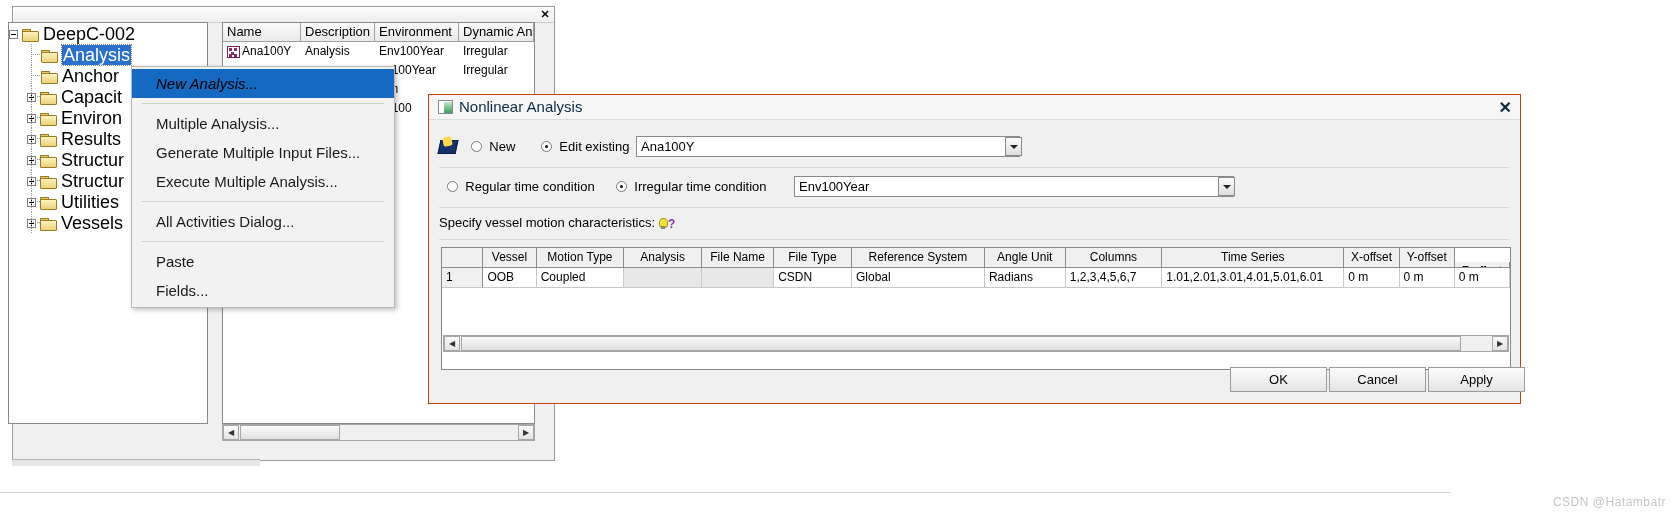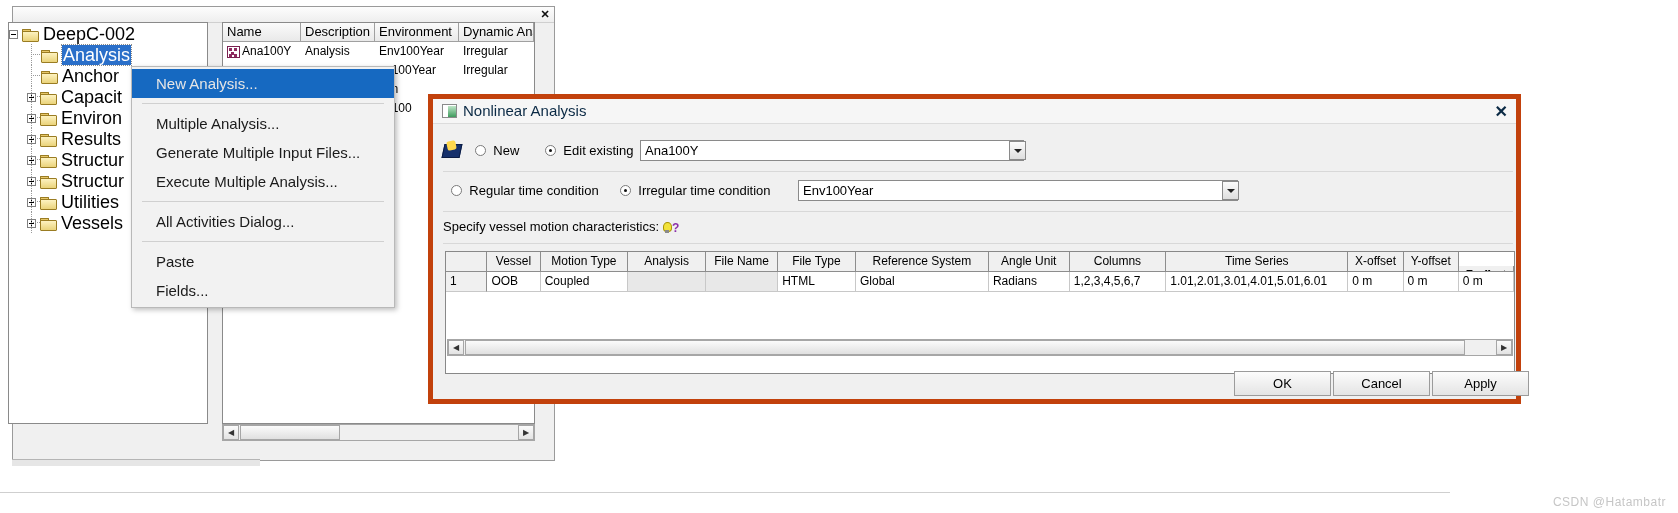--- a/index.html
+++ b/index.html
@@ -174,30 +174,30 @@
   }
   .cm-item {
     height: 29px; line-height: 29px;
     padding-left: 24px;
     font-size: 15px;
     font-family: "Liberation Sans", sans-serif;
     color: #1b1b1b;
     white-space: nowrap;
     cursor: default;
   }
-  .cm-item.highlight { background: #1669c1; color: #e5e5e5; }
+  .cm-item.highlight { background: #1669c1; color: #000000; font-style: italic; }
   .cm-sep {
     height: 1px; background: #d0d0d0; margin: 5px 10px 5px 10px;
   }
 
   
   #dialog {
     left: 428px; top: 94px; width: 1093px; height: 310px;
     background: #f0f0f0;
-    border: 5px solid #c2410c;
+    border: 1px solid #c2410c;
     box-sizing: border-box;
     z-index: 50;
   }
   #dlg-titlebar {
     left: 0; top: 0; width: 100%; height: 25px;
     background: #f6f6f6;
     border-bottom: 1px solid #dcdcdc;
     box-sizing: border-box;
   }
   #dlg-title-text {
@@ -485,21 +485,21 @@
         <div class="g-th" style="width: 56px;">Y-offset</div>
         <div class="g-th" style="width: 56px; margin-top: 14px;">Z-offset</div>
       </div>
     <div id="grid-body">
         <div id="grid-row" style="display: flex; height: 20px;">
           <div class="g-td hdrcell" style="width: 42px;">1</div>
           <div class="g-td" style="width: 54px;">OOB</div>
           <div class="g-td" style="width: 89px;">Coupled</div>
           <div class="g-td gray" style="width: 79px;"></div>
           <div class="g-td gray" style="width: 73px;"></div>
-          <div class="g-td" style="width: 79px;">HTML</div>
+          <div class="g-td" style="width: 79px;">CSDN</div>
           <div class="g-td" style="width: 135px;">Global</div>
           <div class="g-td" style="width: 82px;">Radians</div>
           <div class="g-td" style="width: 98px;">1,2,3,4,5,6,7</div>
           <div class="g-td" style="width: 185px;">1.01,2.01,3.01,4.01,5.01,6.01</div>
           <div class="g-td" style="width: 56px;">0 m</div>
           <div class="g-td" style="width: 56px;">0 m</div>
           <div class="g-td" style="width: 56px;">0 m</div>
         </div>
       </div>
   </div>

